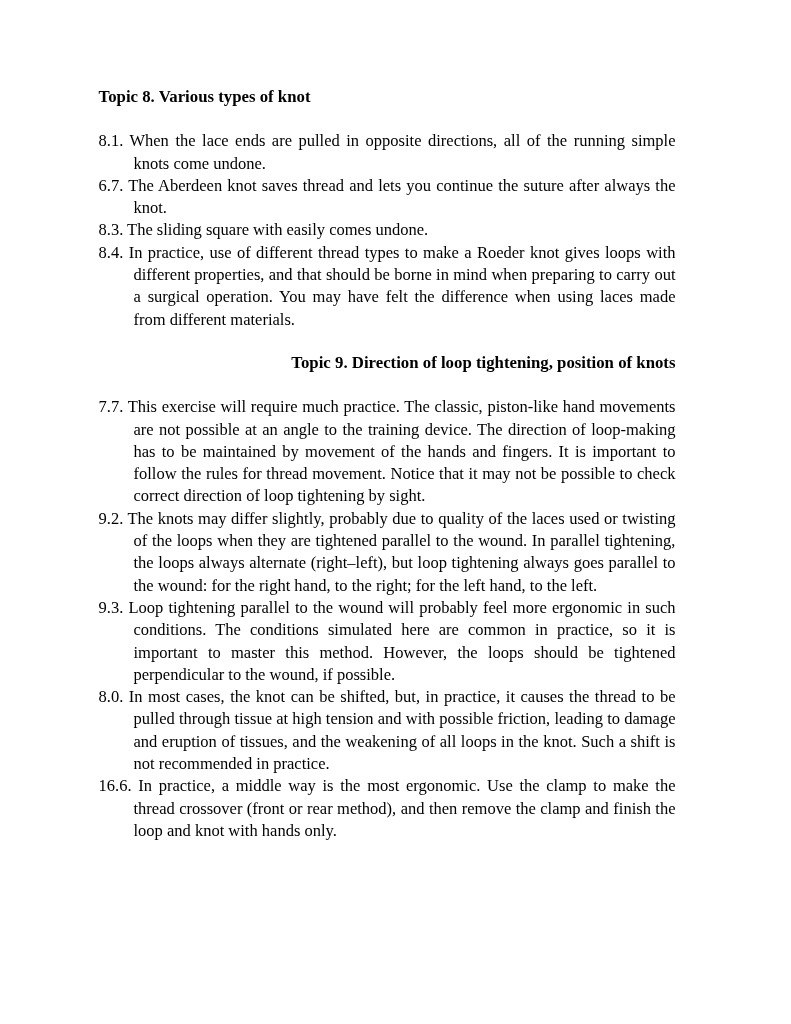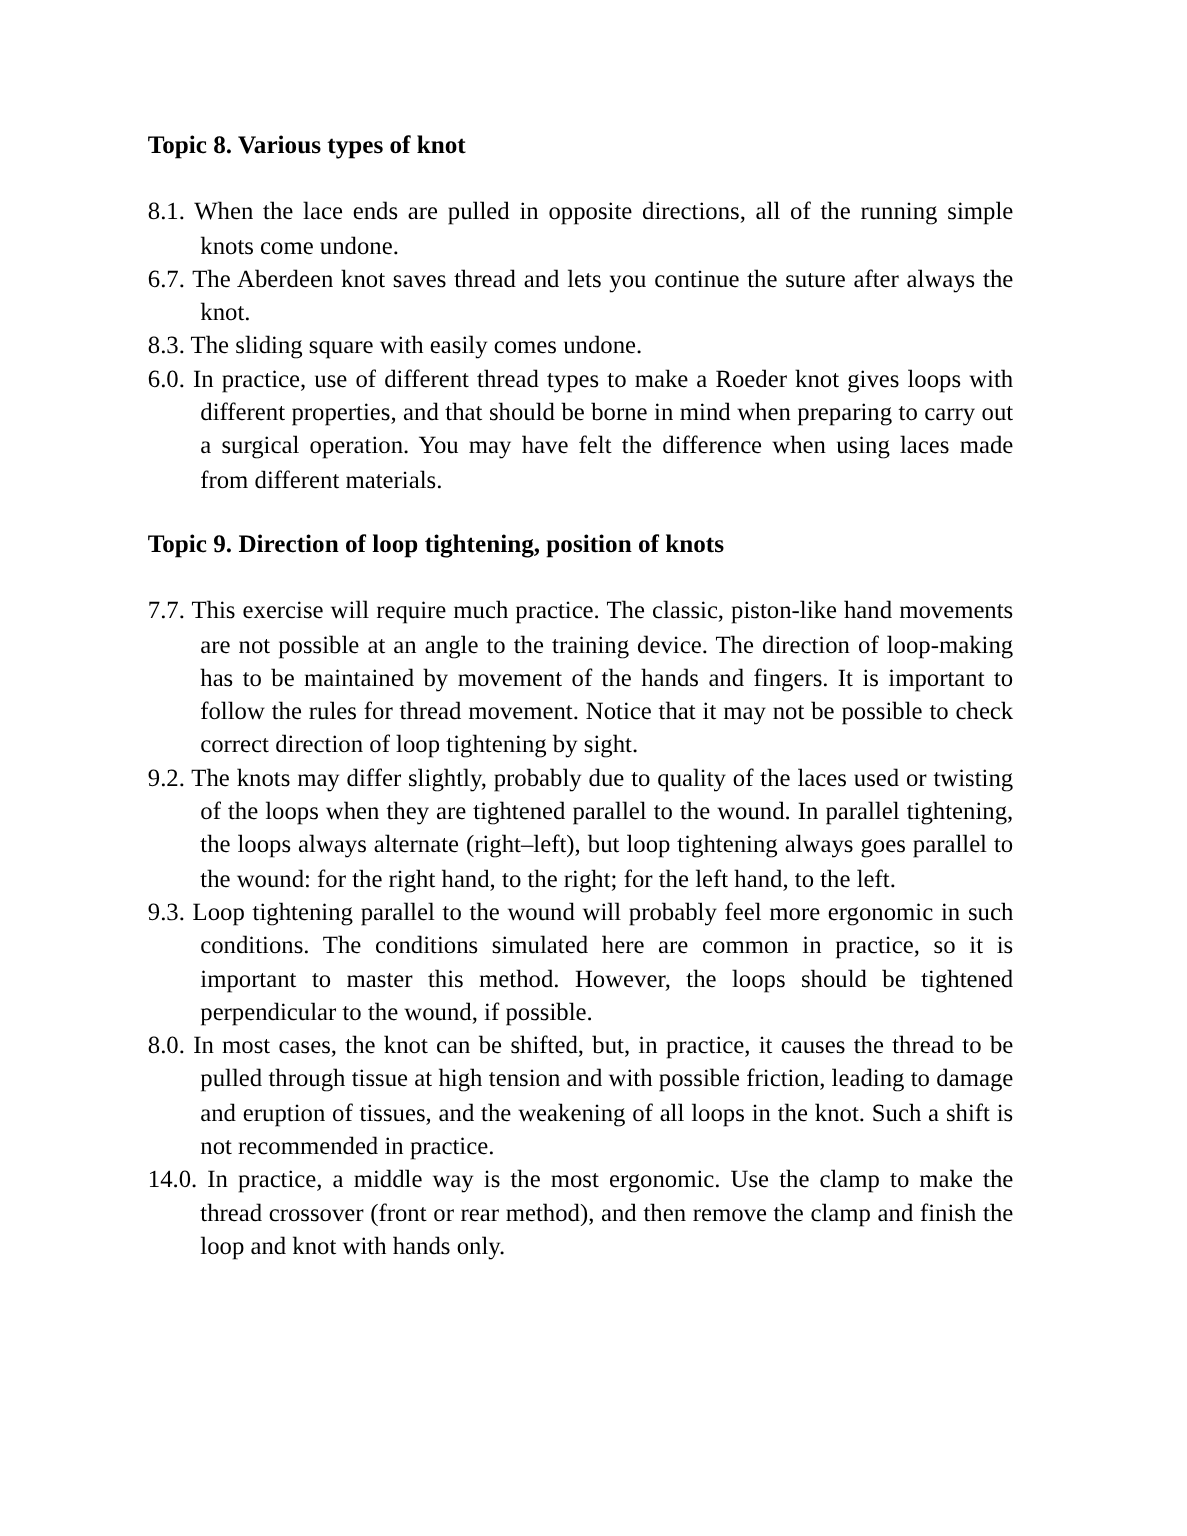--- a/index.html
+++ b/index.html
@@ -22,20 +22,21 @@
     overflow: hidden;
   }
   .topic-heading {
     font-size: 16.8px;
     font-weight: bold;
     margin: 0 0 22px 0;
     line-height: 22.3px;
   }
   .section + .section .topic-heading {
     margin-top: 21px;
+    text-align: right;
   }
   .item {
     margin: 0;
     text-align: justify;
     padding-left: 35px;
     text-indent: -35px;
   }
   .item .num {
     white-space: nowrap;
   }
@@ -53,21 +54,21 @@
     </p>
     <p class="item">
       <span class="num">6.7.</span>
       <span class="txt">The Aberdeen knot saves thread and lets you continue the suture after always the knot.</span>
     </p>
     <p class="item">
       <span class="num">8.3.</span>
       <span class="txt">The sliding square with easily comes undone.</span>
     </p>
     <p class="item">
-      <span class="num">6.0.</span>
+      <span class="num">8.4.</span>
       <span class="txt">In practice, use of different thread types to make a Roeder knot gives loops with different properties, and that should be borne in mind when preparing to carry out a surgical operation. You may have felt the difference when using laces made from different materials.</span>
     </p>
   </div>
 
   <div class="section">
     <h2 class="topic-heading">Topic 9. Direction of loop tightening, position of knots</h2>
     <p class="item">
       <span class="num">7.7.</span>
       <span class="txt">This exercise will require much practice. The classic, piston-like hand movements are not possible at an angle to the training device. The direction of loop-making has to be maintained by movement of the hands and fingers. It is important to follow the rules for thread movement. Notice that it may not be possible to check correct direction of loop tightening by sight.</span>
     </p>
@@ -80,18 +81,18 @@
       <span class="txt">Loop tightening parallel to the wound will probably feel more ergonomic in such conditions. The conditions simulated here are common in practice, so it is important to master this method. However, the loops should be tightened perpendicular to the wound, if possible.</span>
     </p>
     <p class="item">
       <span class="num">8.0.</span>
       <span class="txt">In most cases, the knot can be shifted, but, in practice, it causes the thread to be pulled through tissue at high tension and with possible friction, leading to damage and eruption of tissues, and the weakening of all loops in the knot. Such a shift is not recommended in practice.</span>
     </p>
   </div>
 
   <div class="section">
     <p class="item">
-      <span class="num">14.0.</span>
+      <span class="num">16.6.</span>
       <span class="txt">In practice, a middle way is the most ergonomic. Use the clamp to make the thread crossover (front or rear method), and then remove the clamp and finish the loop and knot with hands only.</span>
     </p>
   </div>
 
 </div>
 
 </body></html>

